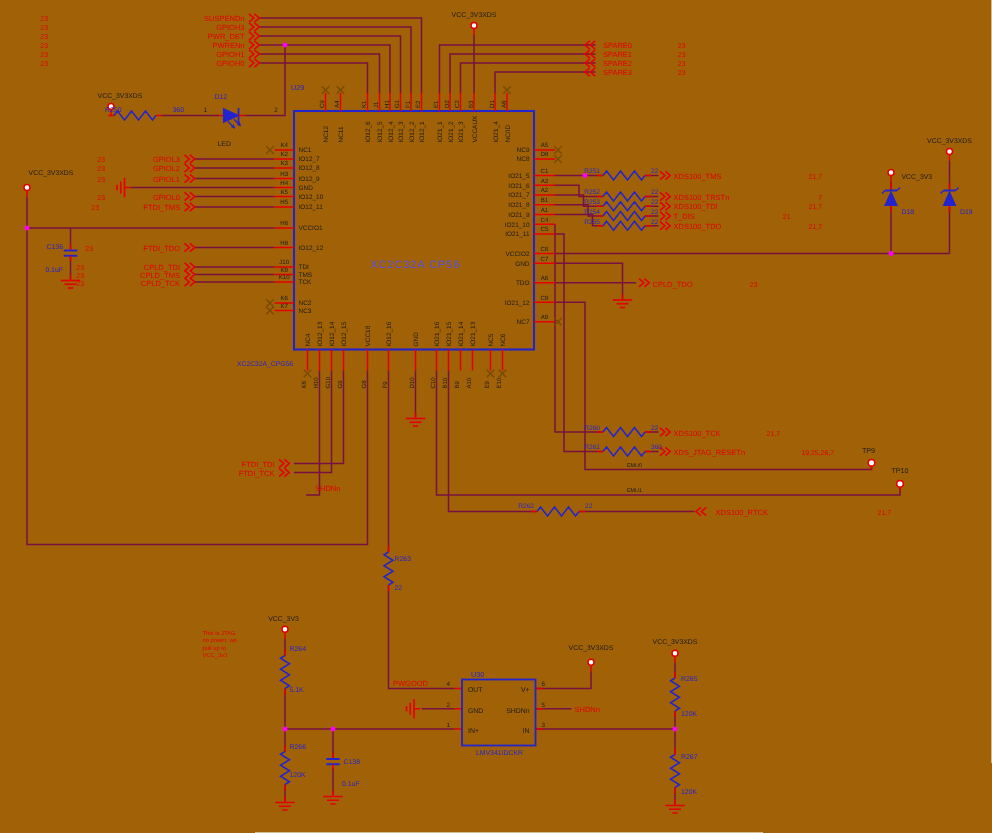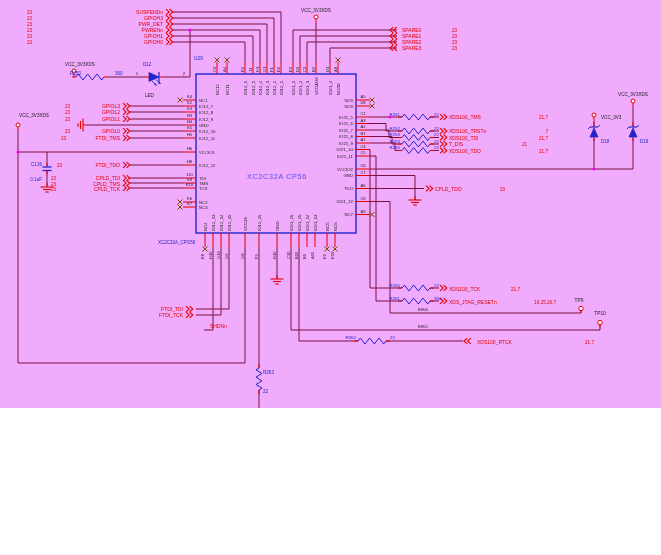--- a/index.html
+++ b/index.html
@@ -1,16 +1,16 @@
 <!DOCTYPE html>
 <html><head>
 <meta charset="utf-8">
 <style>
   html,body{margin:0;padding:0;background:#ffffff;}
-  #stage{width:661px;height:408px;position:relative;background:#f0abfc;overflow:hidden;}
+  #stage{width:661px;height:555px;position:relative;background:#a16207;overflow:hidden;}
   svg{font-family:"Liberation Sans", sans-serif;}
   text{white-space:pre;}
 </style>
 </head>
 <body>
 
 <div id="stage">
   <svg id="sch" width="661" height="555" viewBox="0 0 661 555">
       <polyline points="173,12 281,12 281,62" fill="none" stroke="#7a1040" stroke-width="1"></polyline>
       <polyline points="173,18 274,18 274,62" fill="none" stroke="#7a1040" stroke-width="1"></polyline>

